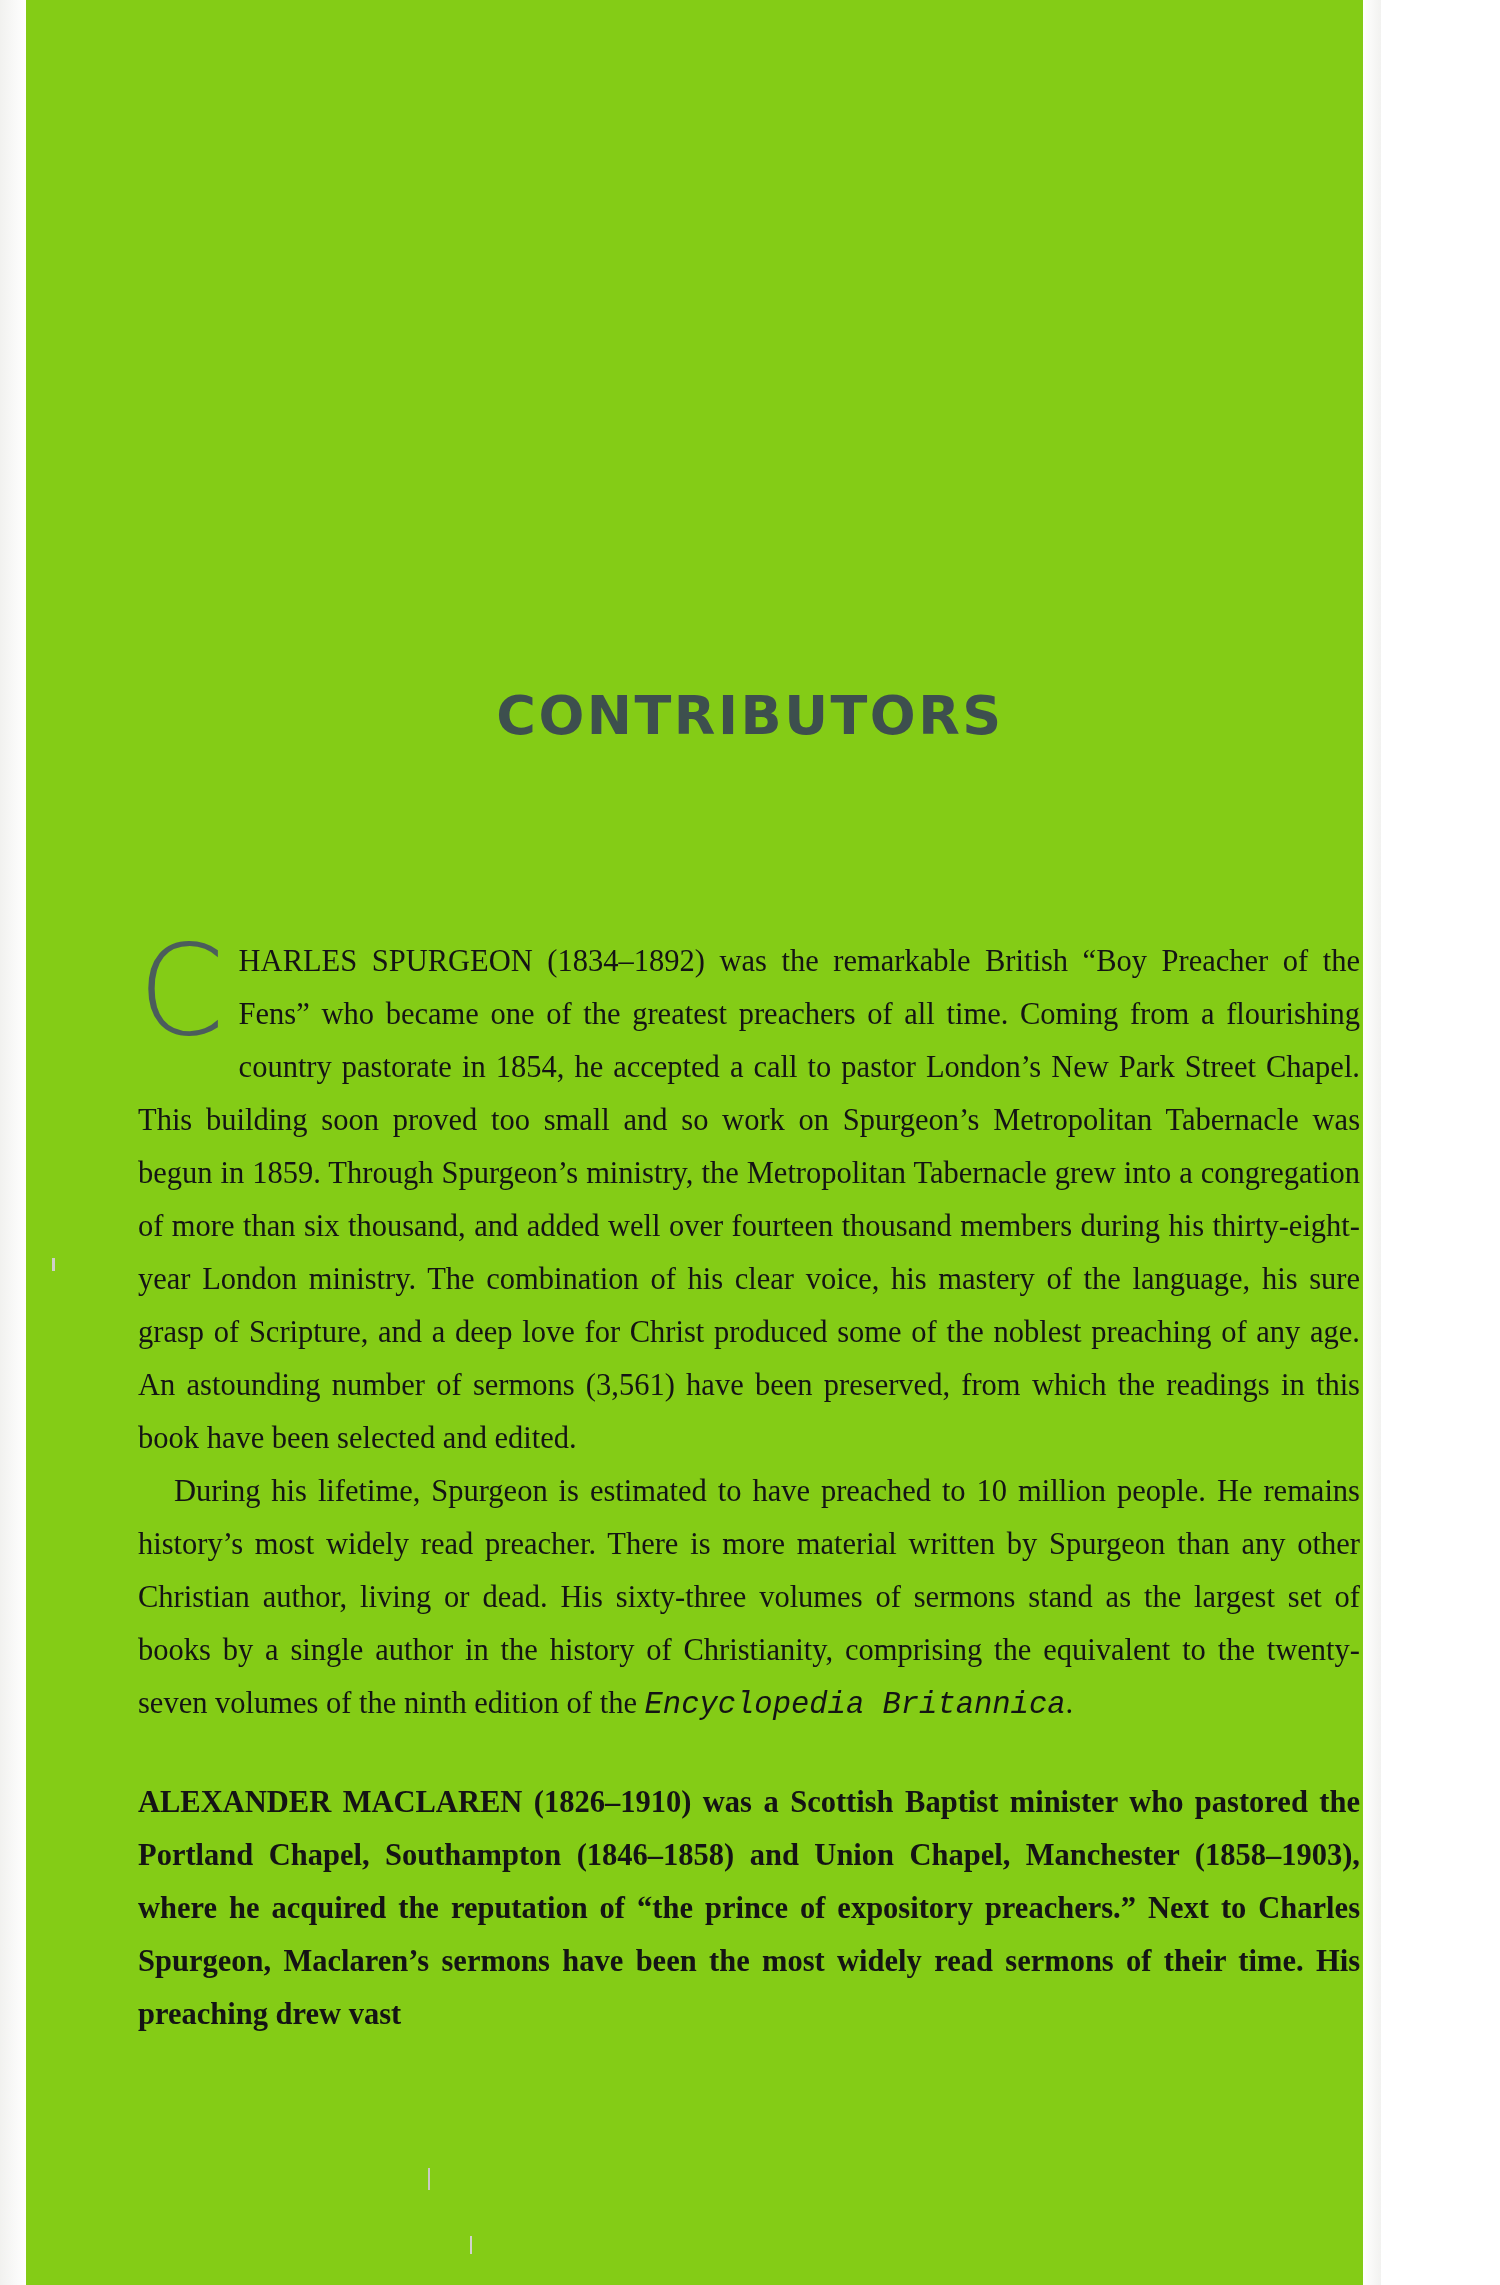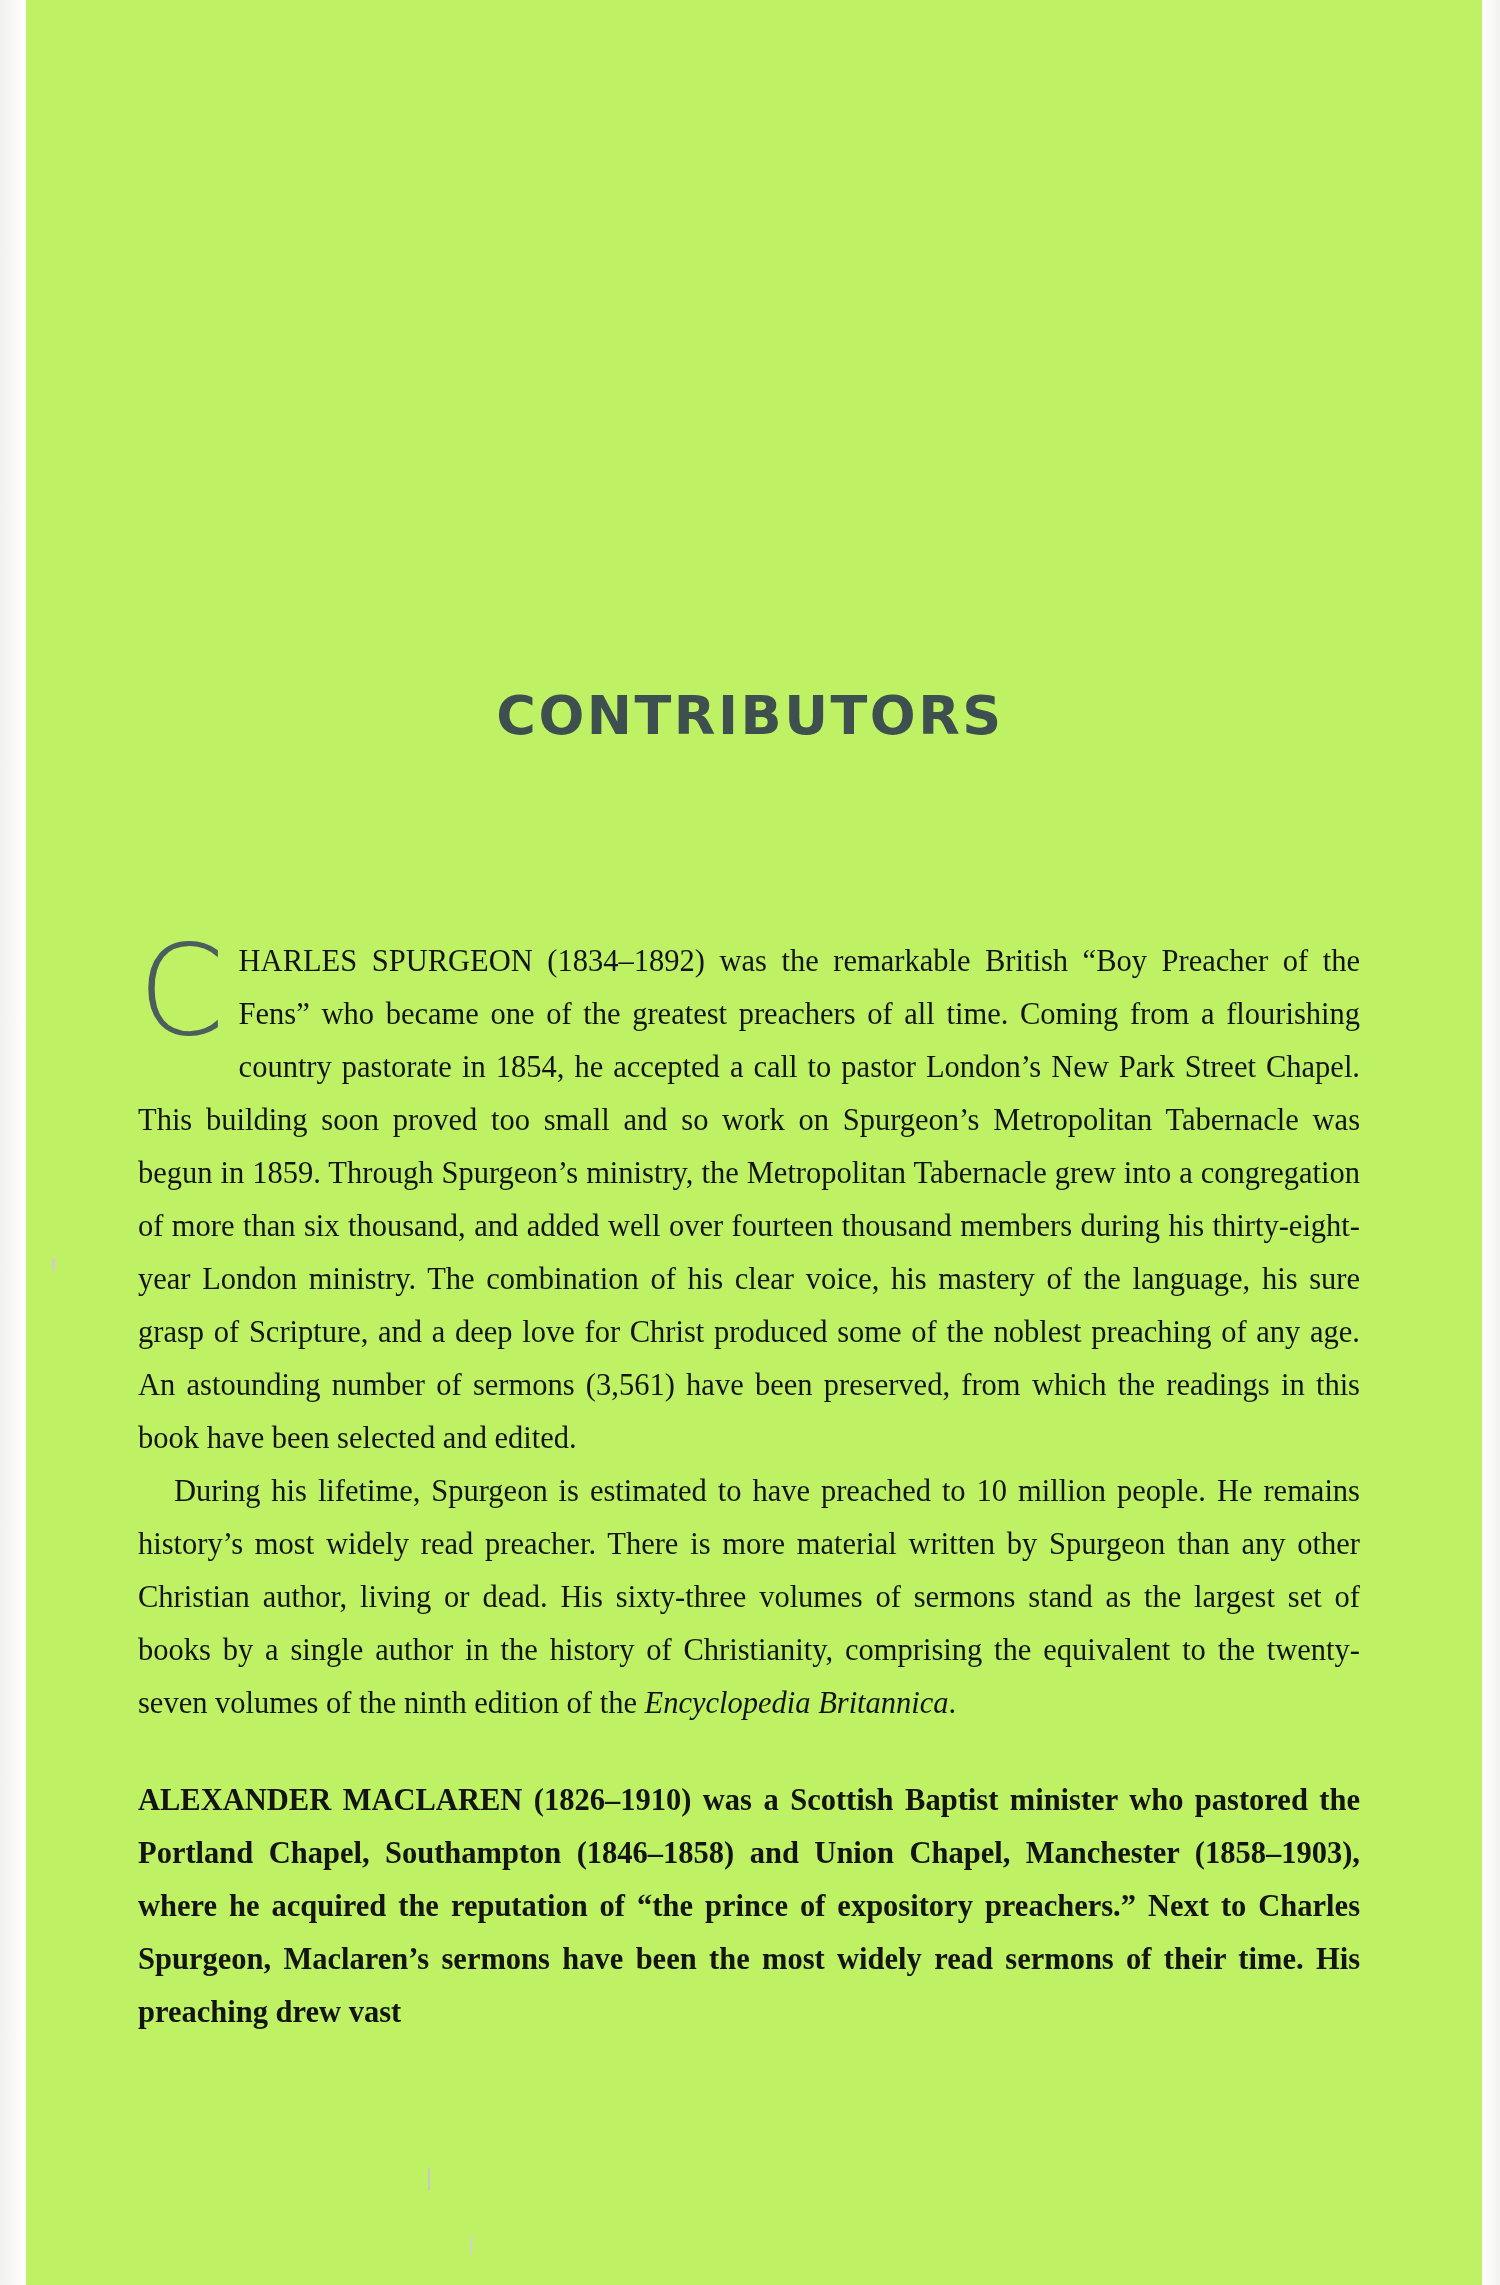--- a/index.html
+++ b/index.html
@@ -11,23 +11,23 @@
     width: 1500px;
     height: 2285px;
     position: relative;
     font-family: "Liberation Serif", serif;
     color: #1b1b1b;
     overflow: hidden;
   }
   .page {
     position: absolute;
     left: 0; top: 0;
-    width: 1500px;
+    width: 1381px;
     height: 2285px;
-    background: #bef264;
+    background: #84cc16;
   }
   
   .page::before {
     content: "";
     position: absolute;
     left: 0; top: 0; bottom: 0;
     width: 26px;
     background: linear-gradient(to right, #f1f1ef, #ffffff);
     pointer-events: none;
   }
@@ -90,20 +90,21 @@
     font-weight: 300;
     font-size: 124px;
     line-height: 104px;
     color: #4b5d5c;
     margin: 4px 10px 0 0;
     padding-right: 4px;
   }
 
   .italic {
     font-style: italic;
+    font-family: Liberation Mono, monospace;
   }
 
   .footmark {
     position: absolute;
     left: 428px;
     top: 2168px;
     width: 2px;
     height: 22px;
     background: #c9c9c4;
   }

